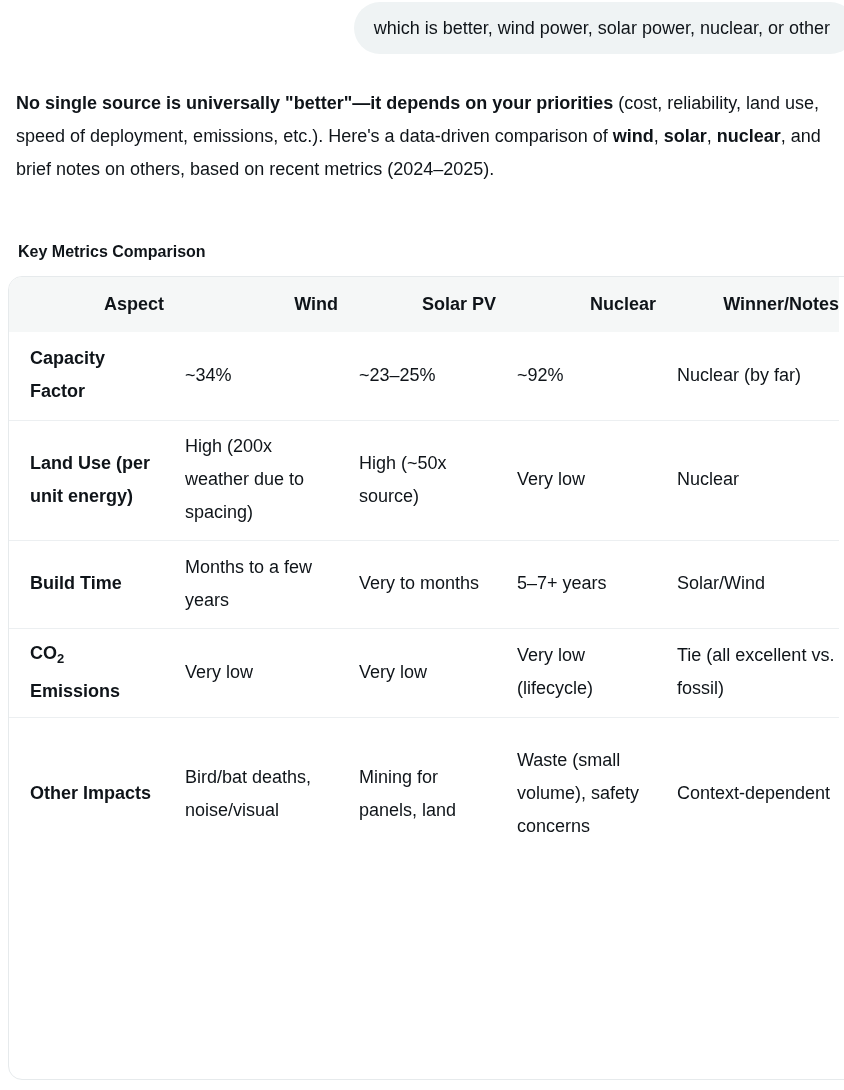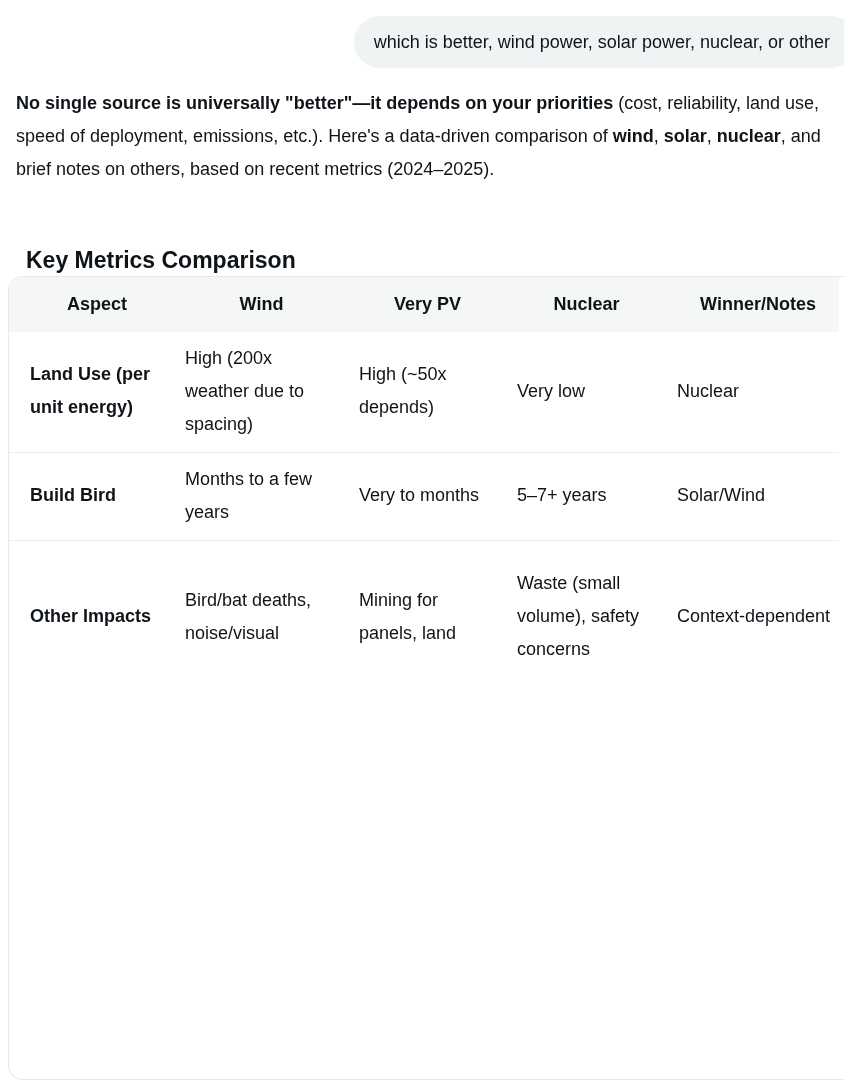--- a/index.html
+++ b/index.html
@@ -11,21 +11,21 @@
       width: 844px;
       height: 1090px;
       overflow: hidden;
       position: relative;
       font-family: "Liberation Sans", "DejaVu Sans", sans-serif;
       color: #0f1419;
       font-size: 18px;
     }
     .user-row {
       position: absolute;
-      top: 16px;
+      top: 2px;
       right: 0;
       display: flex;
       justify-content: flex-end;
     }
     .user-bubble {
       background: #eff3f4;
       border-radius: 26px 0 0 26px;
       padding: 0 14px 0 20px;
       height: 52px;
       line-height: 52px;
@@ -45,22 +45,22 @@
       font-size: 18px;
       line-height: 33px;
       color: #0f1419;
       margin: 0;
     }
     .intro b { font-weight: 700; }
     .heading {
       position: absolute;
       top: 226px;
       left: 8px;
-      margin: 18px;
-      font-size: 23px;
+      margin: 10px;
+      font-size: 16px;
       font-weight: 700;
       color: #0f1419;
       line-height: 32px;
     }
     .table-wrap {
       position: absolute;
       top: 276px;
       left: 8px;
       width: 850px;
       height: 802px;
@@ -73,21 +73,21 @@
       border-collapse: collapse;
       width: 830px;
       table-layout: fixed;
       font-size: 18px;
       line-height: 33px;
     }
     thead tr {
       background: #f5f7f7;
     }
     th {
-      text-align: center;
+      text-align: right;
       font-weight: 700;
       height: 55px;
       padding: 0 0 0 21px;
       vertical-align: middle;
       color: #0f1419;
     }
     td {
       padding: 8px 0 9px 21px;
       vertical-align: middle;
       color: #0f1419;
@@ -126,39 +126,53 @@
       <col class="c1">
         <col class="c2">
         <col class="c3">
         <col class="c4">
         <col class="c5">
     </colgroup>
     <thead>
       <tr>
         <th class="h1">Aspect</th>
         <th>Wind</th>
-        <th>Very PV</th>
+        <th>Solar PV</th>
         <th>Nuclear</th>
         <th>Winner/Notes</th>
       </tr>
     </thead>
     <tbody>
+      <tr style="height:88px">
+        <td class="aspect">Capacity Factor</td>
+        <td>~34%</td>
+        <td>~23–25%</td>
+        <td>~92%</td>
+        <td>Nuclear (by far)</td>
+      </tr>
       <tr style="height:120px">
         <td class="aspect">Land Use (per unit energy)</td>
         <td>High (200x weather due to spacing)</td>
-        <td>High (~50x depends)</td>
+        <td>High (~50x source)</td>
         <td>Very low</td>
         <td>Nuclear</td>
       </tr>
       <tr style="height:88px">
-        <td class="aspect">Build Bird</td>
+        <td class="aspect">Build Time</td>
         <td>Months to a few years</td>
         <td>Very to months</td>
         <td>5–7+ years</td>
         <td>Solar/Wind</td>
+      </tr>
+      <tr style="height:88px">
+        <td class="aspect"><span>CO</span><span class="sub">2</span><br><span> Emissions</span></td>
+        <td>Very low</td>
+        <td>Very low</td>
+        <td>Very low (lifecycle)</td>
+        <td>Tie (all excellent vs. fossil)</td>
       </tr>
       <tr style="height:154px">
         <td class="aspect">Other Impacts</td>
         <td>Bird/bat deaths, noise/visual</td>
         <td>Mining for panels, land</td>
         <td>Waste (small volume), safety concerns</td>
         <td>Context-dependent</td>
       </tr>
     </tbody>
   </table>

